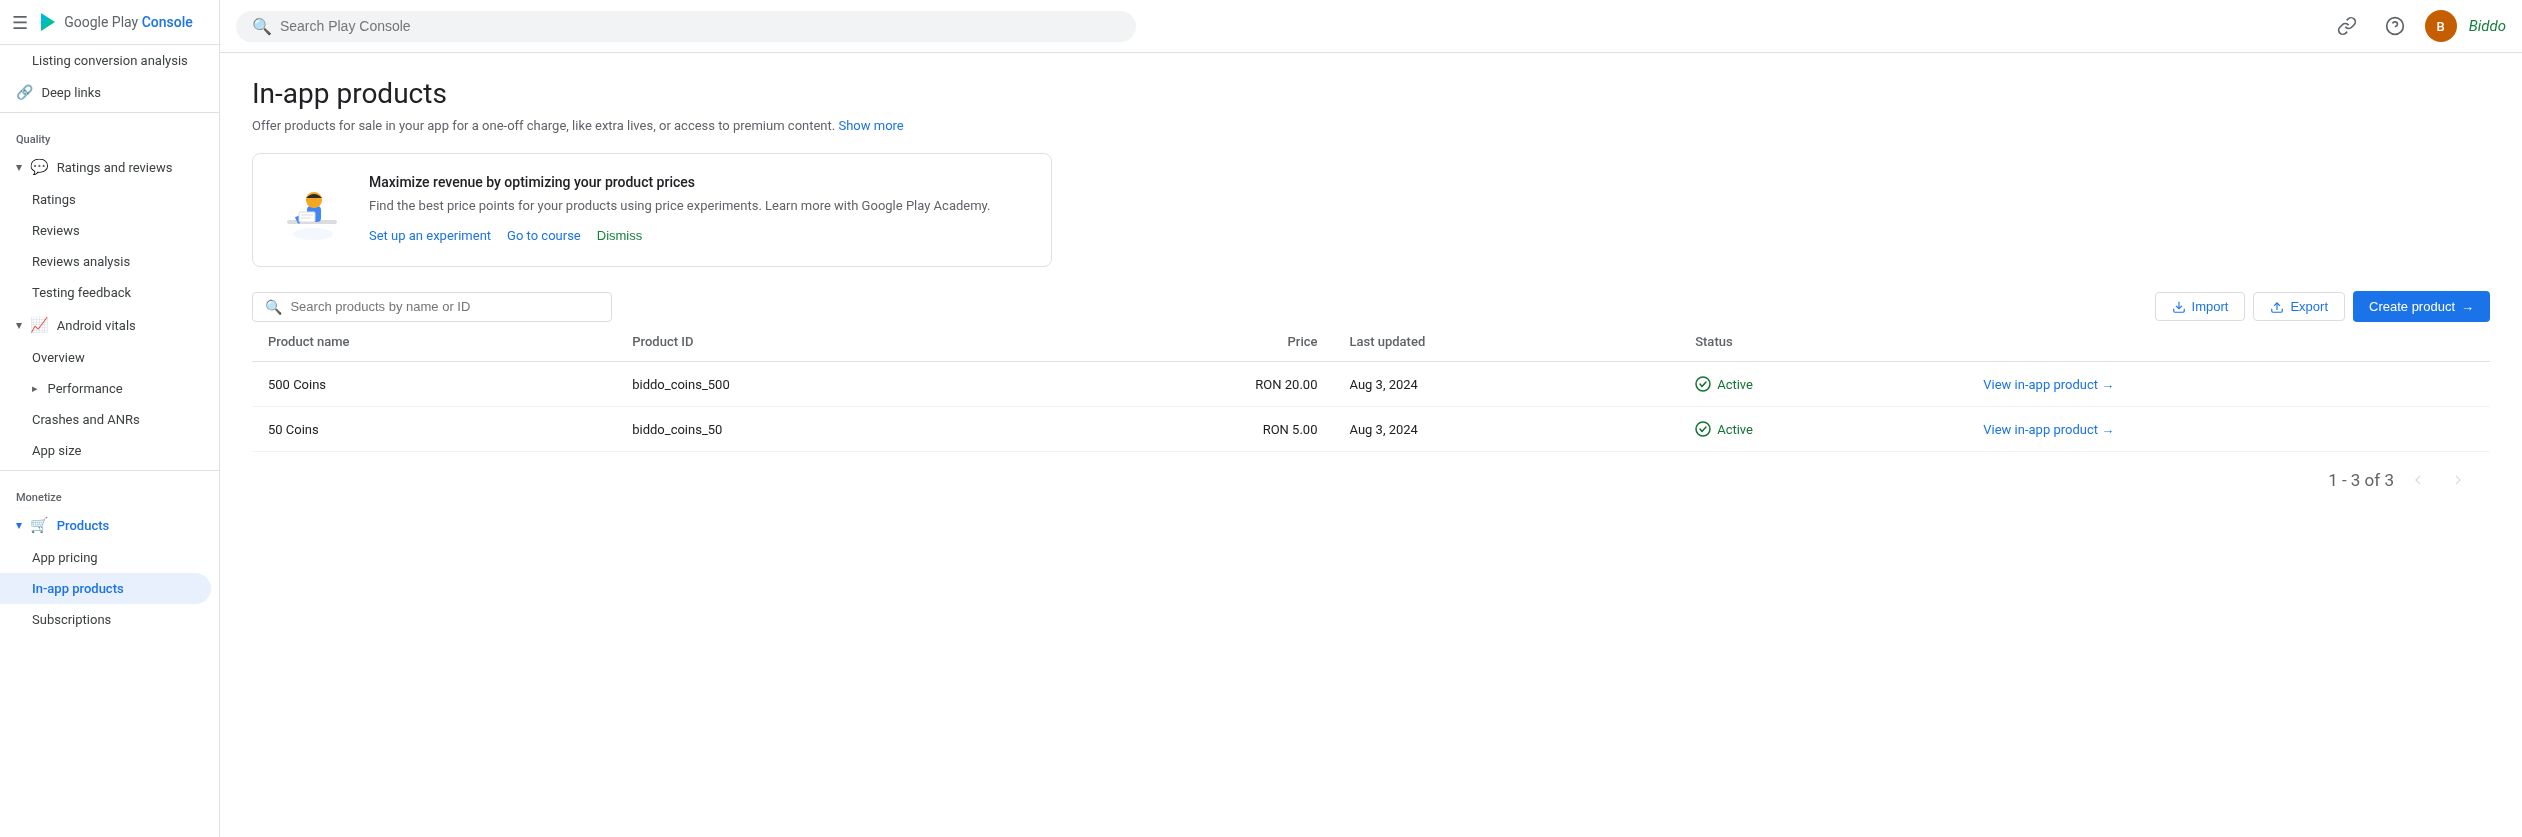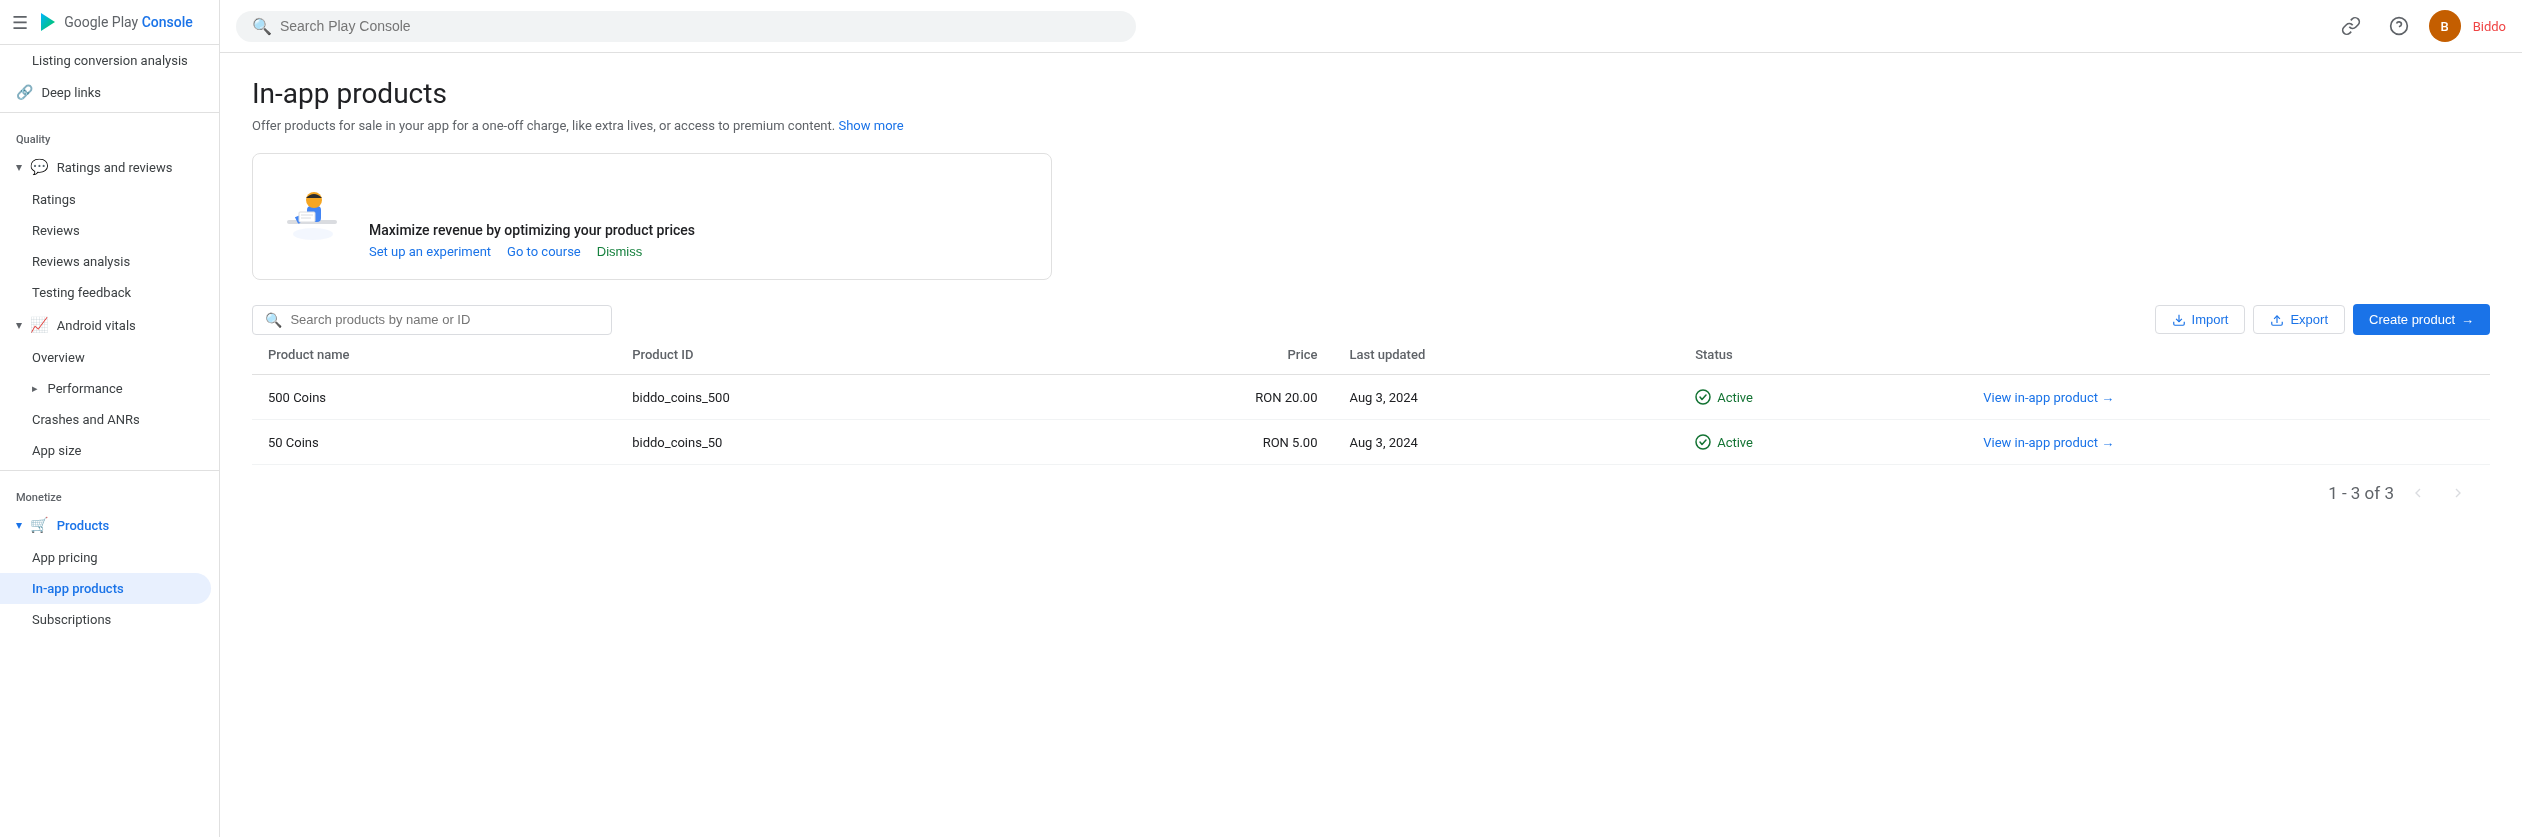--- a/index.html
+++ b/index.html
@@ -115,21 +115,21 @@
     .avatar {
       width: 32px; height: 32px;
       border-radius: 50%;
       background: #c45e00;
       display: flex; align-items: center; justify-content: center;
       color: white;
       font-size: 13px;
       font-weight: 500;
       cursor: pointer;
     }
-    .user-name { font-size: 13px; color: #ef4444; }
+    .user-name { font-size: 15px; color: #15803d; font-style: italic; }
 
     
     .content {
       flex: 1;
       overflow-y: auto;
       padding: 24px 32px;
       background: #fff;
     }
 
     .page-title {
@@ -149,21 +149,21 @@
     .promo-card {
       border: 1px solid #e0e0e0;
       border-radius: 8px;
       padding: 20px 24px;
       display: flex;
       align-items: flex-start;
       gap: 20px;
       margin-bottom: 24px;
       max-width: 800px;
     }
-    .promo-content { flex: 1; margin-top: 48px; }
+    .promo-content { flex: 1; }
     .promo-title { font-size: 14px; font-weight: 500; color: #202124; margin-bottom: 6px; }
     .promo-description { font-size: 13px; color: #5f6368; margin-bottom: 12px; line-height: 1.5; }
     .promo-actions { display: flex; gap: 16px; align-items: center; }
     .promo-link { color: #1a73e8; font-size: 13px; text-decoration: none; cursor: pointer; }
     .dismiss-btn { color: #15803d; font-size: 13px; cursor: pointer; background: none; border: none; }
 
     
     .table-toolbar {
       display: flex;
       align-items: center;
@@ -429,20 +429,21 @@
 
         <path d="M30 40 L20 44 L22 48" stroke="#4285f4" stroke-width="3" fill="none" stroke-linecap="round"></path>
 
         <rect x="22" y="38" width="16" height="10" rx="1" fill="white" stroke="#dadce0"></rect>
         <line x1="24" y1="41" x2="36" y2="41" stroke="#dadce0" stroke-width="1"></line>
         <line x1="24" y1="44" x2="34" y2="44" stroke="#dadce0" stroke-width="1"></line>
       </svg>
 
       <div class="promo-content">
         <div class="promo-title">Maximize revenue by optimizing your product prices</div>
+        <div class="promo-description">Find the best price points for your products using price experiments. Learn more with Google Play Academy.</div>
         <div class="promo-actions">
           <a class="promo-link">Set up an experiment</a>
           <a class="promo-link">Go to course</a>
           <button class="dismiss-btn">Dismiss</button>
         </div>
       </div>
     </div>
 
     <div class="table-toolbar">
       <div class="product-search-box">

